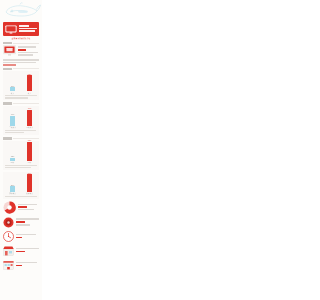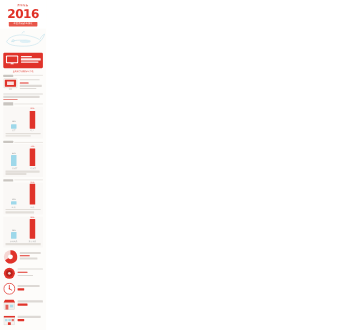--- a/index.html
+++ b/index.html
@@ -77,27 +77,20 @@
   .item .lines .t{height:1.5px;background:#ddd9d5;border-radius:.3px;margin-bottom:1.3px;}
   .item .lines .t.hl{background:#e0332a;}
   .item .lines .t.w100{width:100%}.item .lines .t.w85{width:85%}
   .item .lines .t.w60{width:60%}.item .lines .t.w40{width:40%}.item .lines .t.w25{width:25%}
 </style>
 </head>
 <body>
 
 <div class="page">
 
-  <div class="header">
-    <div class="kicker">数据报告</div>
-    <div class="year">2016</div>
-    <div class="ribbon">
-      <span>年度消费趋势洞察</span>
-    </div>
-  </div>
 
   <svg class="whale" viewBox="0 0 42 20">
     <g fill="none" stroke="#bfe0ea" stroke-width="0.5">
       <path d="M6 12 C8 7,16 5,23 6 C30 7,35 9,37 11 C35 14,29 16,22 16 C14 16,8 15,6 12 Z"></path>
       <path d="M37 11 C39 9,40 7,40.5 5 C38.5 6,37 8,36.5 9.5"></path>
       <path d="M10 12 C14 10,22 10,27 12"></path>
       <ellipse cx="12" cy="11" rx="1" ry="1"></ellipse>
       <path d="M20 4.5 C20.5 3,21.5 2.5,22.5 3"></path>
     </g>
     <ellipse cx="23" cy="11.5" rx="5" ry="1.6" fill="#d8eef5" opacity="0.8"></ellipse>

